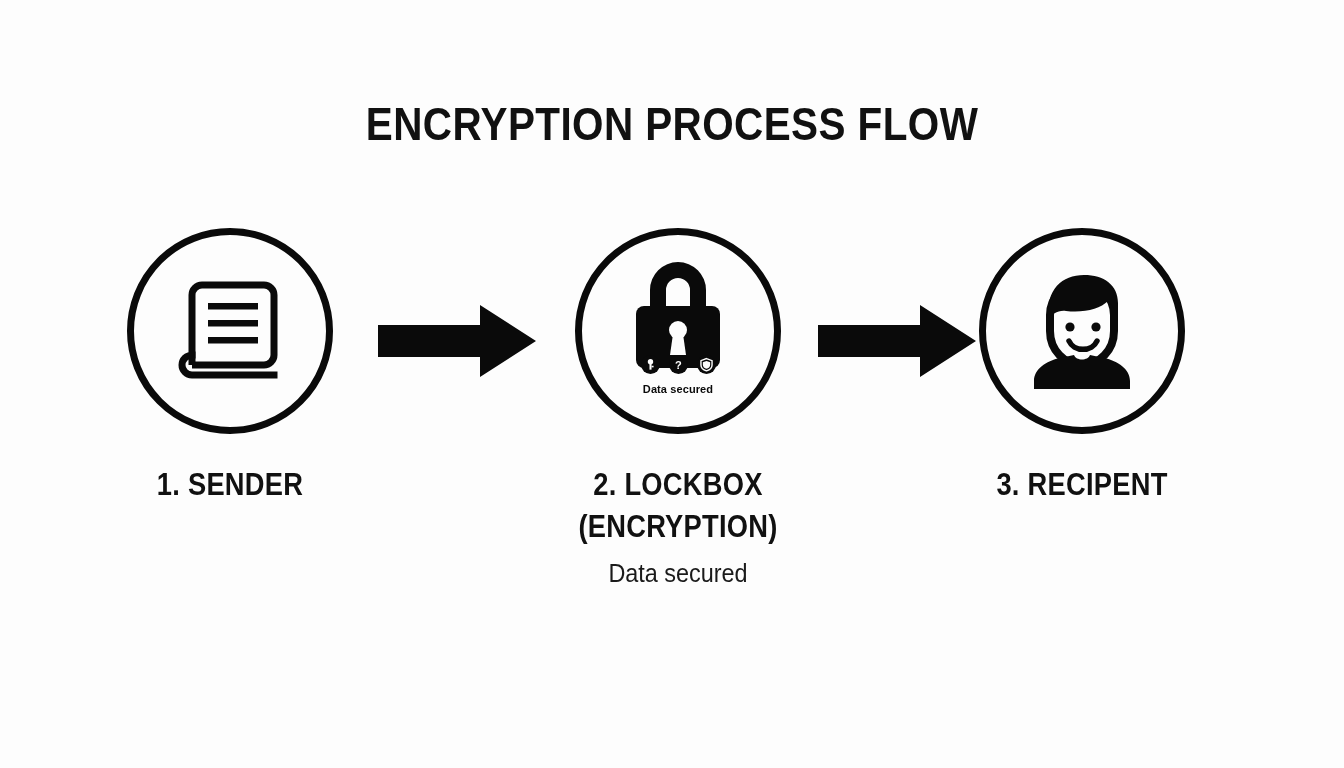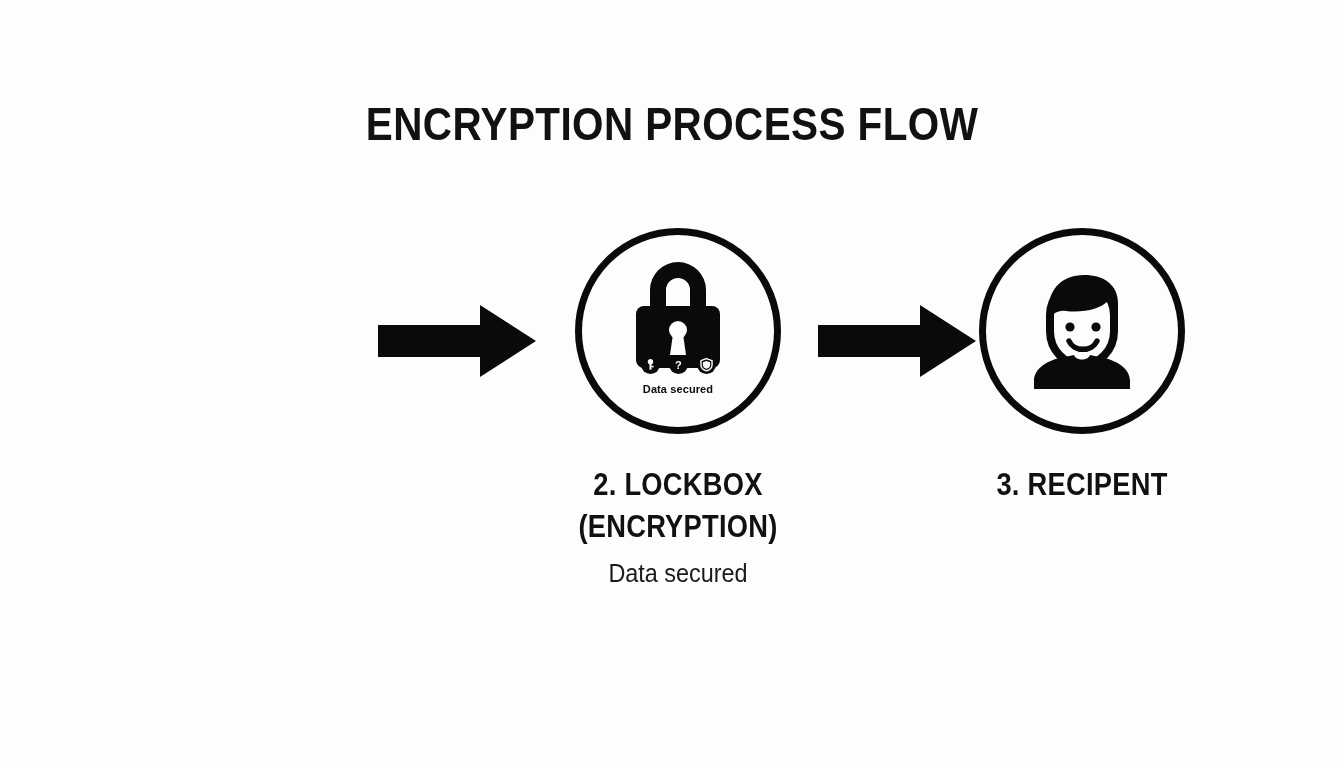--- a/index.html
+++ b/index.html
@@ -119,20 +119,37 @@
     gap: 9px;
   }
 </style>
 </head>
 <body>
 
 <div class="canvas">
 
   <div class="title">ENCRYPTION PROCESS FLOW</div>
 
+  <div class="step step-1">
+    <div class="circle">
+      <div class="icon-wrap">
+        <svg width="104" height="104" viewBox="0 0 104 104" aria-hidden="true">
+
+          <path d="M14 78 A10 10 0 0 0 14 98 L96 98" fill="none" stroke="#0A0A0A" stroke-width="7" stroke-linecap="square"></path>
+
+          <path d="M14 88 L14 18 A10 10 0 0 1 24 8 L86 8 A10 10 0 0 1 96 18 L96 78 A10 10 0 0 1 86 88 L14 88" fill="none" stroke="#0A0A0A" stroke-width="7"></path>
+
+          <rect x="30" y="26" width="50" height="6.5" fill="#0A0A0A"></rect>
+          <rect x="30" y="43" width="50" height="6.5" fill="#0A0A0A"></rect>
+          <rect x="30" y="60" width="50" height="6.5" fill="#0A0A0A"></rect>
+        </svg>
+      </div>
+    </div>
+    <div class="step-label">1. SENDER</div>
+  </div>
 
   <div class="arrow arrow-1">
     <svg width="160" height="76" viewBox="0 0 160 76" aria-hidden="true">
       <path d="M0 22 L102 22 L102 2 L158 38 L102 74 L102 54 L0 54 Z" fill="#0A0A0A"></path>
     </svg>
   </div>
 
   <div class="step step-2">
     <div class="circle">
 

